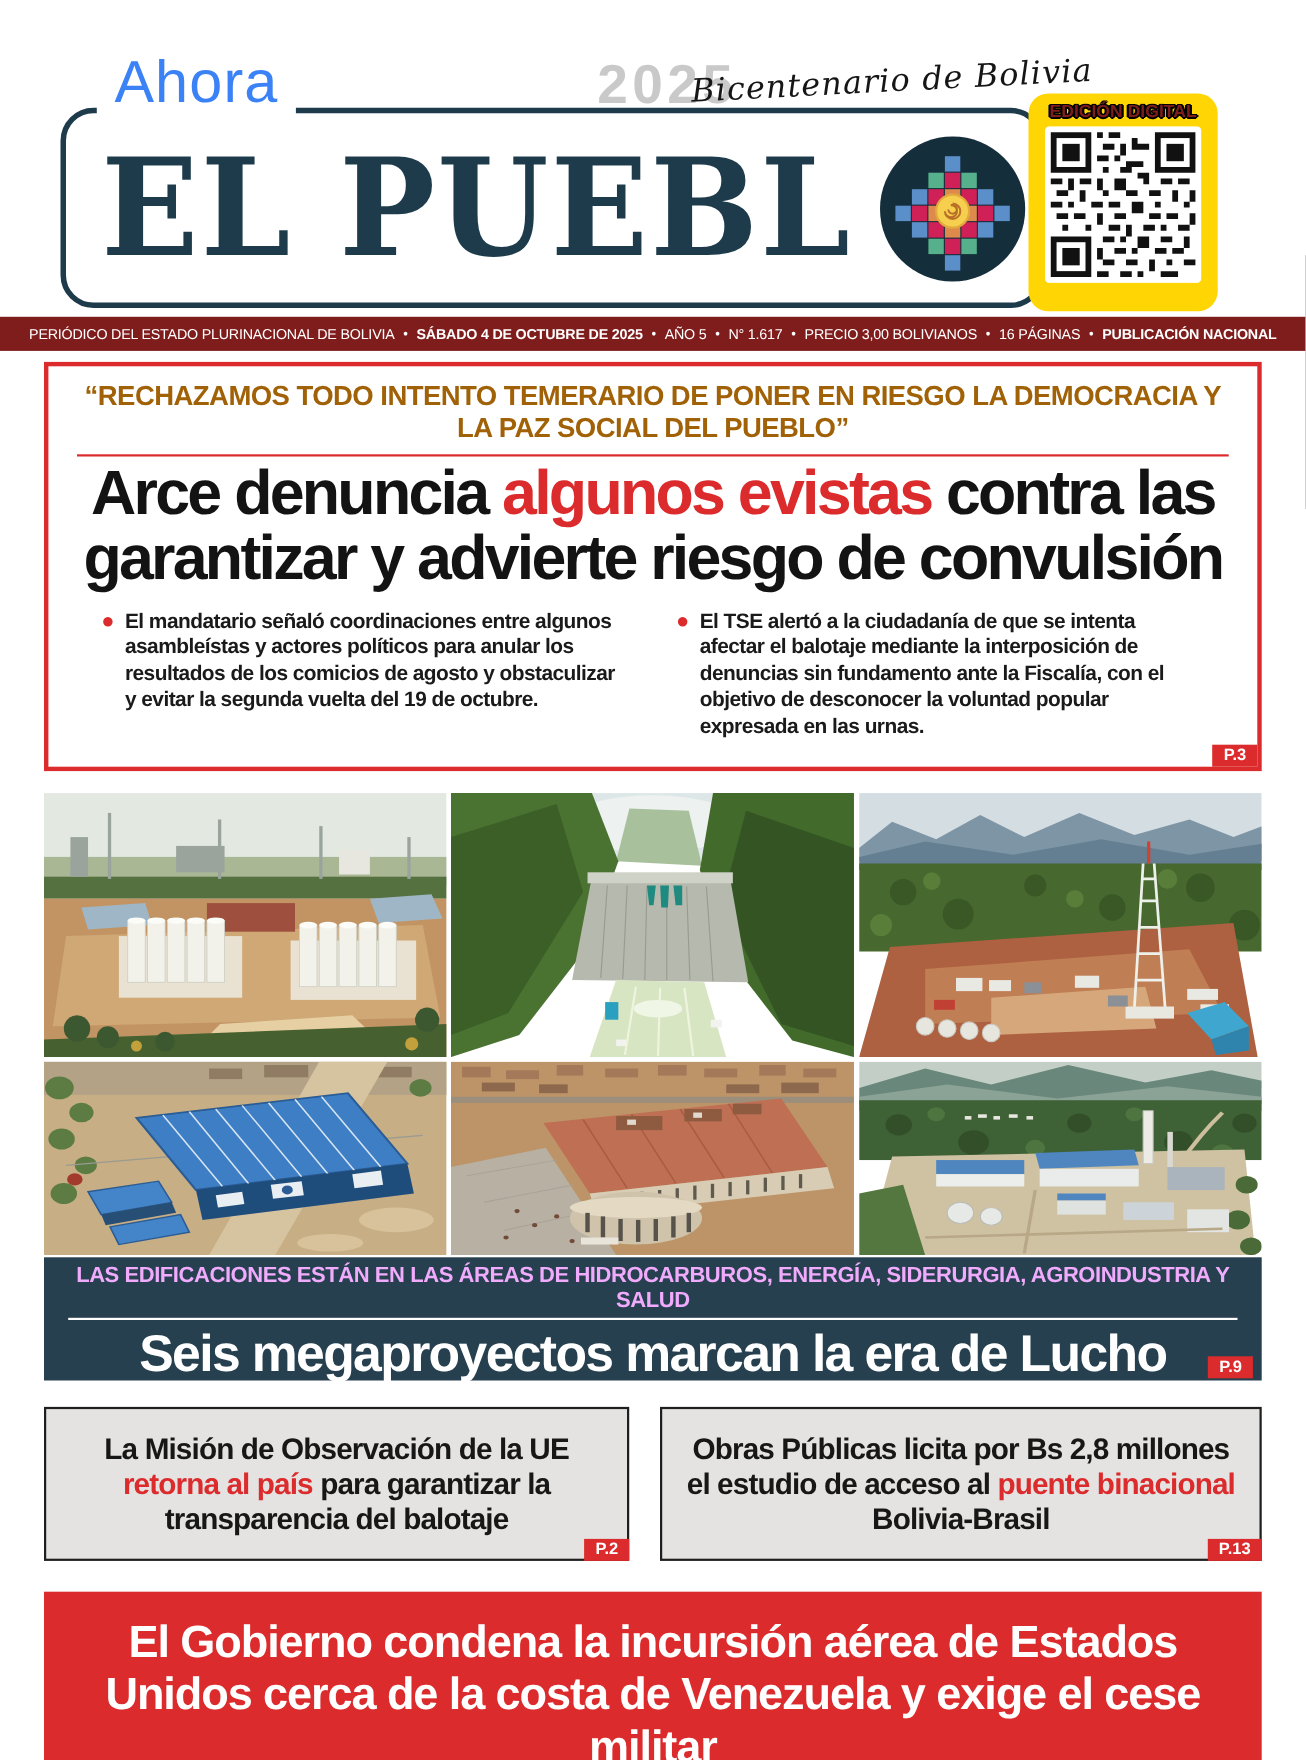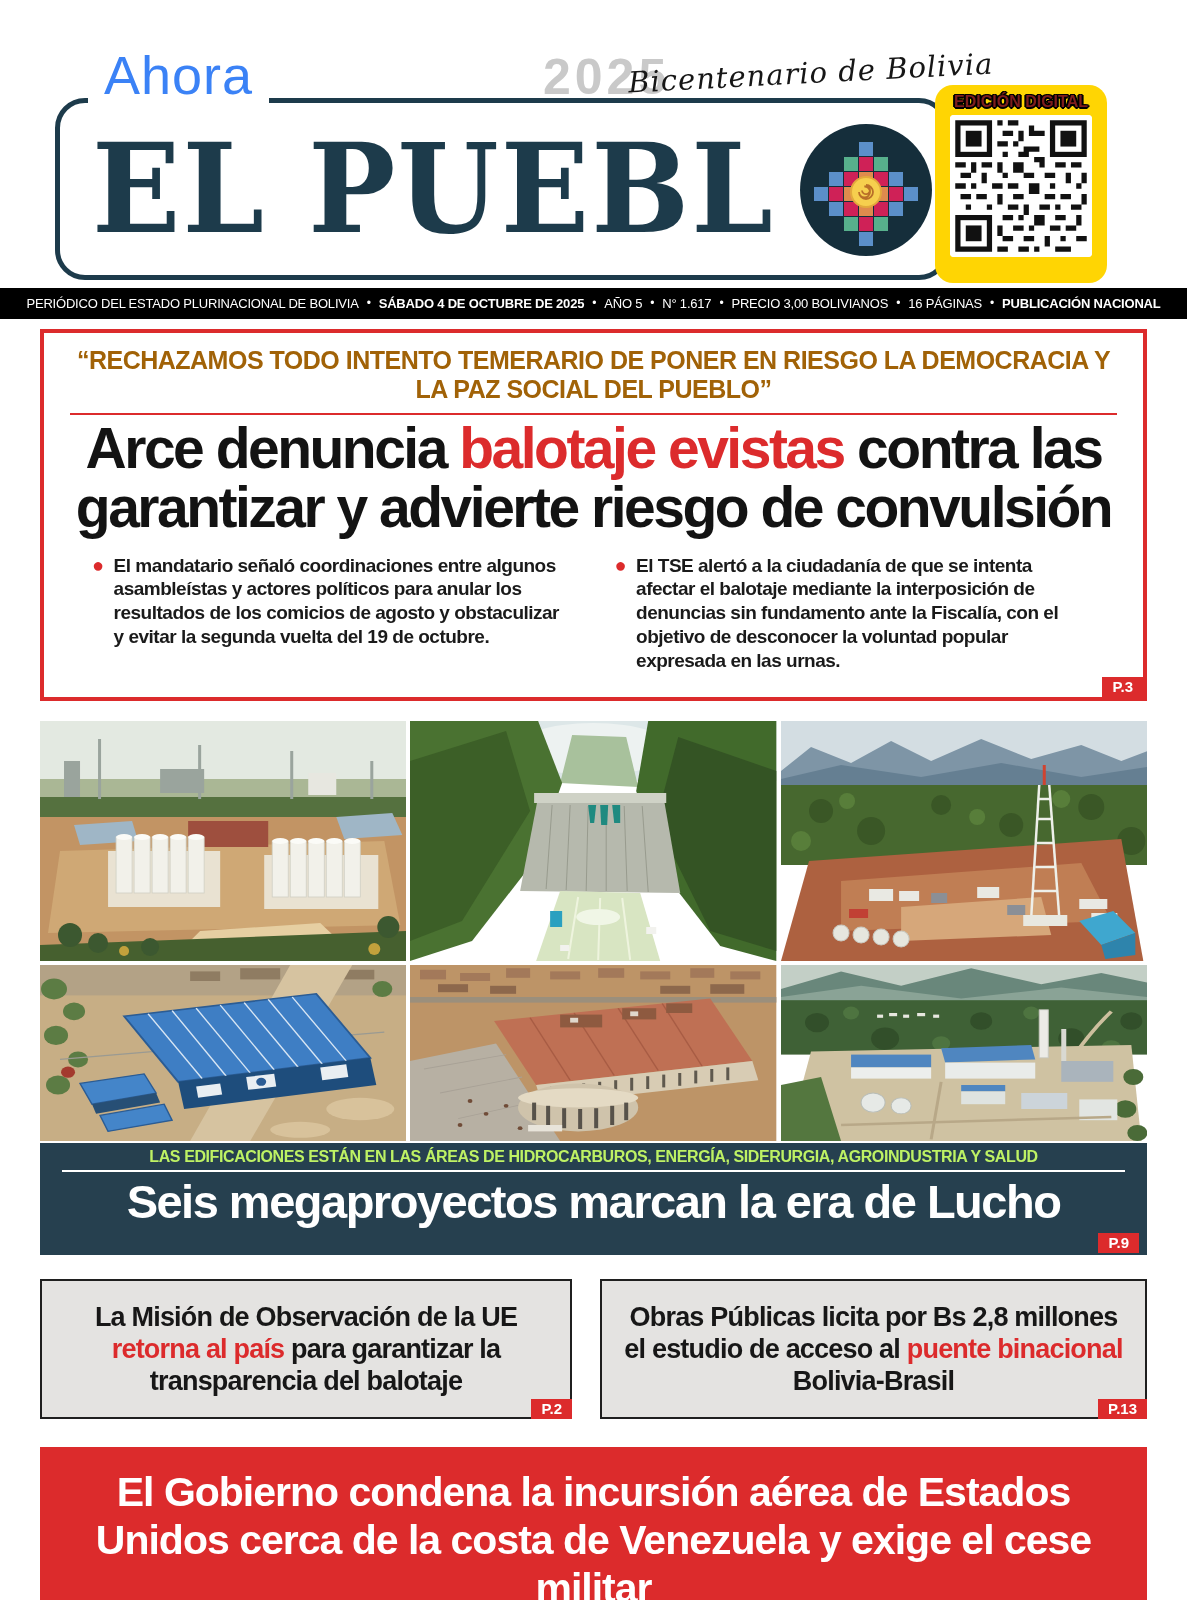--- a/index.html
+++ b/index.html
@@ -21,21 +21,21 @@
   .script-bicentenario{position:absolute;left:628px;top:56px;z-index:4;
     font-family:"DejaVu Serif","Liberation Serif",serif;font-style:italic;font-size:29px;
     color:#161616;transform:rotate(-3deg);letter-spacing:1px;}
   .qr-block{position:absolute;left:935px;top:85px;width:172px;height:198px;background:#ffd503;
     border-radius:18px;z-index:5;text-align:center;padding-top:8px;box-sizing:border-box;}
   .qr-label{display:inline-block;font-size:16px;font-weight:700;color:#7f1d1d;letter-spacing:0px;
     text-shadow:-1px -1px 0 #000,1px -1px 0 #000,-1px 1px 0 #000,1px 1px 0 #000,0 2px 0 #000,2px 0 0 #000,-2px 0 0 #000;}
   .qr-code{width:142px;height:142px;margin:4px auto 0;background:#fff;border-radius:4px;display:block;}
 
   
-  .dateline{height:31px;background:#000000;color:#fff;display:flex;align-items:center;
+  .dateline{height:31px;background:#7f1d1d;color:#fff;display:flex;align-items:center;
     justify-content:center;gap:8px;font-size:13px;letter-spacing:-0.2px;white-space:nowrap;}
   .dateline .bold{font-weight:700;}
   .dateline .sep{font-size:12px;position:relative;top:-1px;}
 
   
   .lead-box{position:relative;margin:10px 40px 0;border:4px solid #dc2b2c;
     padding:13px 20px 24px;box-sizing:border-box;}
   .lead-kicker{text-align:center;font-weight:700;font-size:25px;color:#a16207;
     letter-spacing:-0.5px;font-stretch:condensed;}
   .lead-rule{border:0;border-top:2px solid #dc2b2c;margin:9px 6px 4px;}
@@ -51,21 +51,21 @@
   .lead-box .page-badge{position:absolute;right:0;bottom:0;}
 
   
   .montage{margin:20px 40px 0;}
   .photo-grid{display:grid;grid-template-columns:1fr 1fr 1fr;grid-template-rows:240px 176px;
     gap:4px;background:#fff;}
   .photo-cell{overflow:hidden;}
   .photo-cell svg{display:block;width:100%;height:100%;}
   .teal-band{position:relative;background:#26404f;margin-top:2px;height:112px;
     text-align:center;padding-top:5px;box-sizing:border-box;}
-  .band-caption{color:#bef264;font-weight:700;font-size:16px;letter-spacing:-0.4px;
+  .band-caption{color:#f0abfc;font-weight:700;font-size:20px;letter-spacing:-0.4px;
     font-stretch:condensed;}
   .band-rule{border:0;border-top:2px solid #fff;margin:4px 22px 2px;}
   .band-headline{color:#fff;font-weight:700;font-size:47px;letter-spacing:-1.5px;
     font-stretch:condensed;margin-top:1px;}
   .teal-band .page-badge{position:absolute;right:8px;bottom:2px;}
 
   
   .secondary-row{display:flex;gap:28px;margin:24px 40px 0;}
   .secondary-box{position:relative;background:#e4e3e1;border:2px solid #1f1f1f;height:140px;
     display:flex;align-items:center;justify-content:center;box-sizing:border-box;padding:0 16px;}
@@ -165,21 +165,21 @@
     <span class="sep">•</span>
     <span>16 PÁGINAS</span>
     <span class="sep">•</span>
     <span class="bold">PUBLICACIÓN NACIONAL</span>
   </div>
 
   <section class="lead-box">
     <div class="lead-kicker">“RECHAZAMOS TODO INTENTO TEMERARIO DE PONER EN RIESGO LA DEMOCRACIA Y LA PAZ SOCIAL DEL PUEBLO”</div>
     <hr class="lead-rule">
     <h1 class="lead-headline" style="margin:0;">
-      <span>Arce denuncia </span><span class="hl">balotaje evistas</span><span> contra las garantizar y advierte riesgo de convulsión</span>
+      <span>Arce denuncia </span><span class="hl">algunos evistas</span><span> contra las garantizar y advierte riesgo de convulsión</span>
     </h1>
     <div class="lead-bullets">
       <div class="lead-bullet">
         <span class="dot">●</span>
         <span>El mandatario señaló coordinaciones entre algunos asambleístas y actores políticos para anular los resultados de los comicios de agosto y obstaculizar y evitar la segunda vuelta del 19 de octubre.</span>
       </div>
       <div class="lead-bullet">
         <span class="dot">●</span>
         <span>El TSE alertó a la ciudadanía de que se intenta afectar el balotaje mediante la interposición de denuncias sin fundamento ante la Fiscalía, con el objetivo de desconocer la voluntad popular expresada en las urnas.</span>
       </div>

